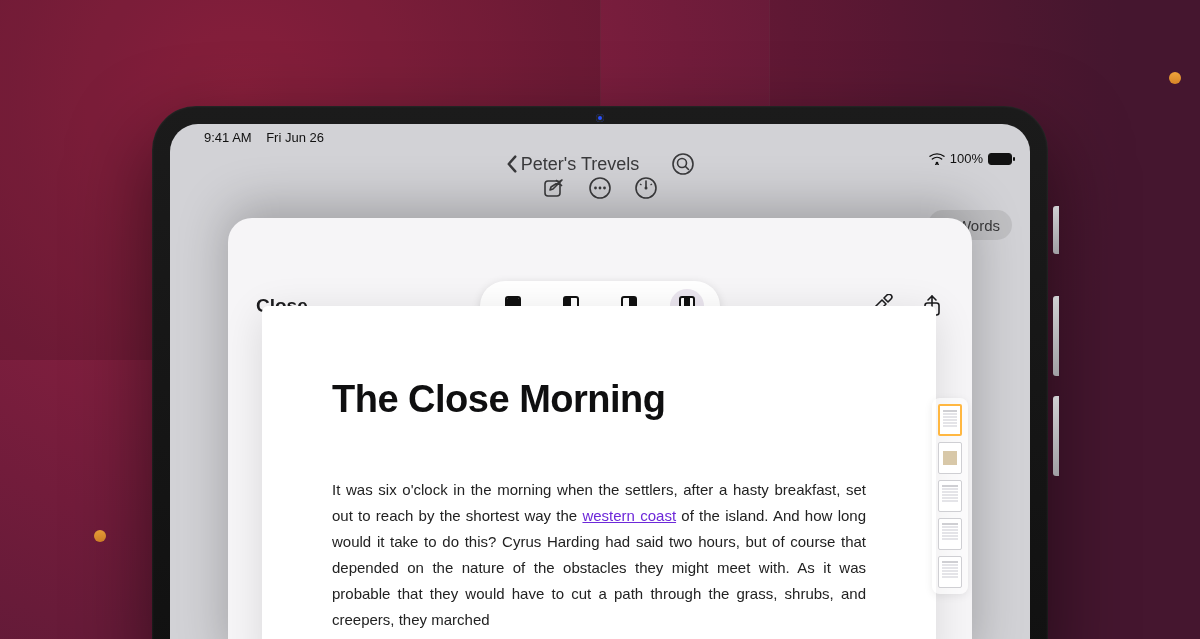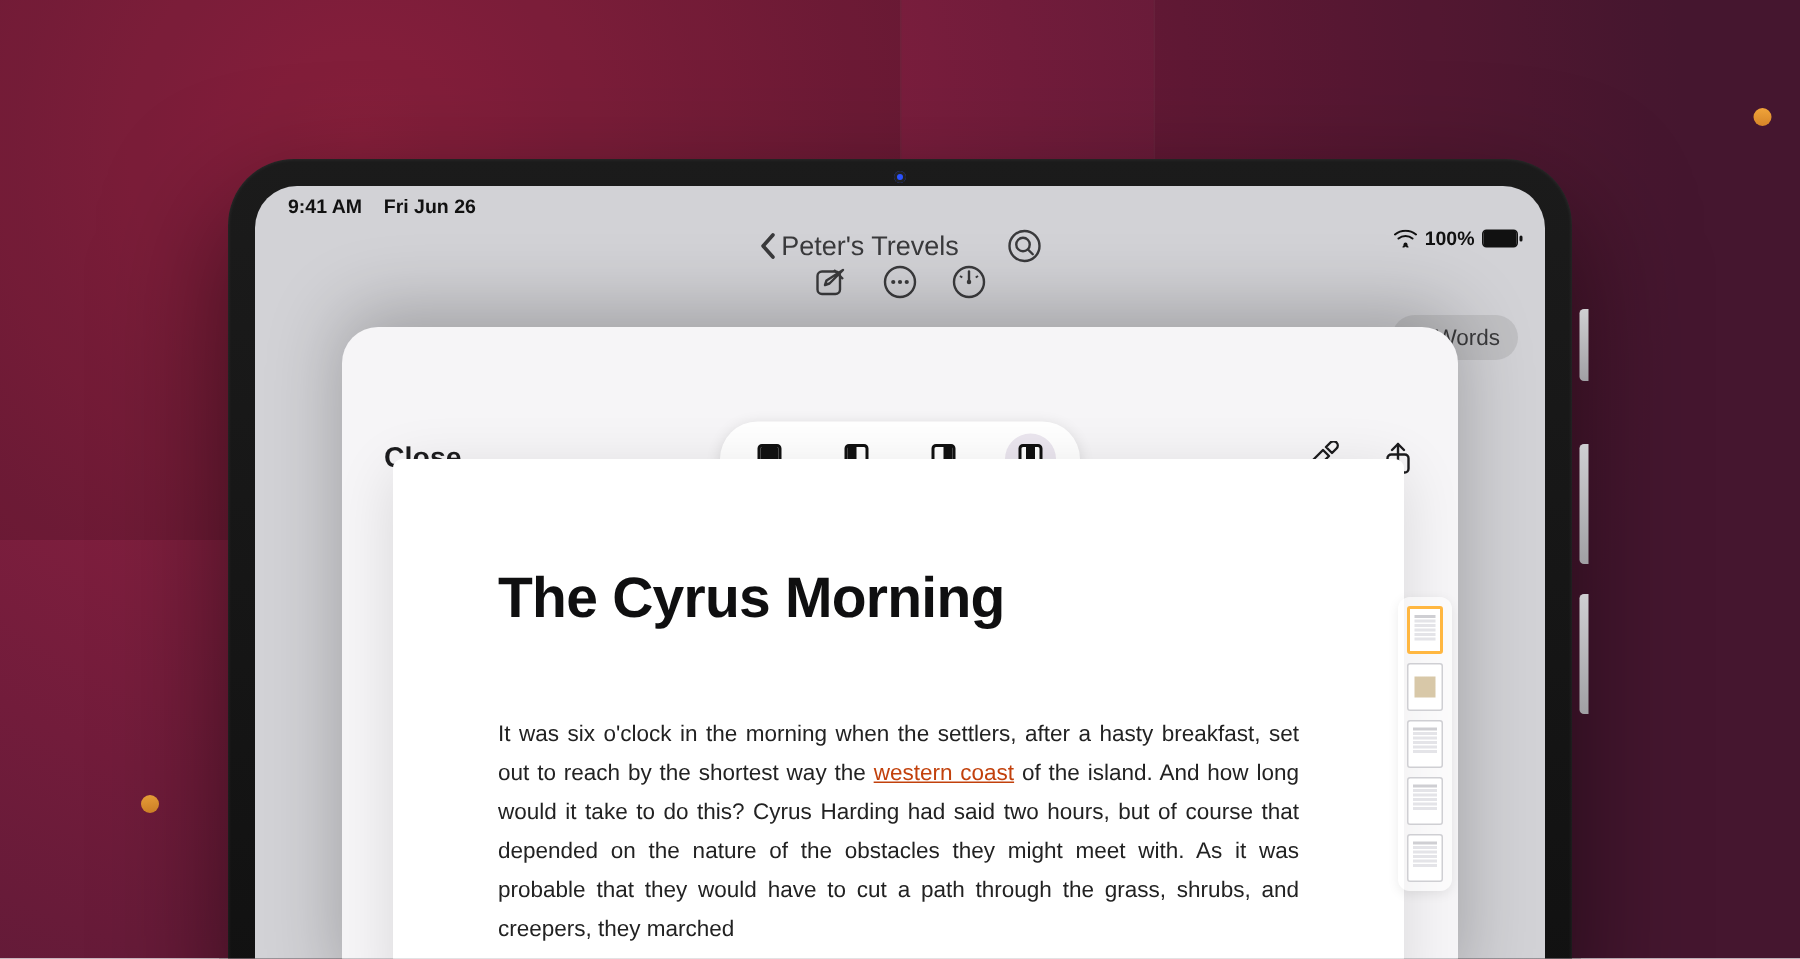--- a/index.html
+++ b/index.html
@@ -58,23 +58,23 @@
   .sb3 { top:290px; height:80px; }
 
   
   .screen {
     position:relative; width:100%; height:100%; border-radius: 28px 28px 0 0;
     overflow:hidden; background:#d2d2d6;
   }
 
   
   .status {
-    position:absolute; left:4px; right:0; top:0; height:24px;
+    position:absolute; left:16px; right:0; top:0; height:24px;
     display:flex; justify-content:space-between; align-items:center;
-    padding: 2px 18px 0 18px; font-size:13px; font-weight:700; color:#111;text-align:right;
+    padding: 2px 18px 0 18px; font-size:13px; font-weight:400; color:#111;text-align:right;
   }
   .status-right { display:flex; align-items:center; gap:5px;margin-top:43px; }
   .wifi { width:16px; height:12px; }
   .batt { width:24px; height:12px; border:1.5px solid #111; border-radius:3px; position:relative; }
   .batt::after { content:""; position:absolute; right:-4px; top:3px; width:2px; height:4px; background:#111; border-radius:1px; }
   .batt i { display:block; width:100%; height:100%; background:#111; border-radius:1px; }
 
   
   .nav {
     position:absolute; left:0; right:0; top:28px; height:44px;
@@ -137,21 +137,21 @@
     box-shadow: 0 8px 40px rgba(0,0,0,0.12);
     padding: 72px 70px 0 70px;
   }
   .doc h1 {
     font-size:38px; font-weight:800; letter-spacing:-0.5px; color:#0f0f10;
     margin-bottom:56px;
   }
   .doc p {
     font-size:15px; line-height:26px; color:#222; text-align:justify;
   }
-  .doc a { color:#c2410c; text-decoration:underline; }
+  .doc a { color:#6d28d9; text-decoration:underline; }
 
   
   .thumbs {
     position:absolute; right:4px; top:180px; width:36px;
     display:flex; flex-direction:column; gap:6px;
     padding:6px; background:rgba(255,255,255,0.6); border-radius:8px;
     box-shadow: 0 2px 8px rgba(0,0,0,0.08);
   }
   .thumb {
     width:24px; height:32px; background:#fff; border:1px solid #cfcfd3; border-radius:2px;
@@ -264,21 +264,21 @@
           </svg>
           <svg class="sheet-ico" viewBox="0 0 24 24">
             <rect x="5" y="9" width="14" height="12" rx="2.5" fill="none" stroke="currentColor" stroke-width="1.6"></rect>
             <line x1="12" y1="2" x2="12" y2="13" stroke="currentColor" stroke-width="1.6" stroke-linecap="round"></line>
             <polyline points="8,6 12,2 16,6" fill="none" stroke="currentColor" stroke-width="1.6" stroke-linecap="round" stroke-linejoin="round"></polyline>
           </svg>
         </div>
       </div>
 
       <div class="doc">
-        <h1>The Cyrus Morning</h1>
+        <h1>The Close Morning</h1>
         <p>
           <span>It was six o'clock in the morning when the settlers, after a hasty breakfast, set out to reach by the shortest way the </span><a href="#">western coast</a><span> of the island. And how long would it take to do this? Cyrus Harding had said two hours, but of course that depended on the nature of the obstacles they might meet with. As it was probable that they would have to cut a path through the grass, shrubs, and creepers, they marched</span>
         </p>
       </div>
 
       <div class="thumbs">
         <div class="thumb sel"></div>
         <div class="thumb book"></div>
         <div class="thumb"></div>
         <div class="thumb"></div>

